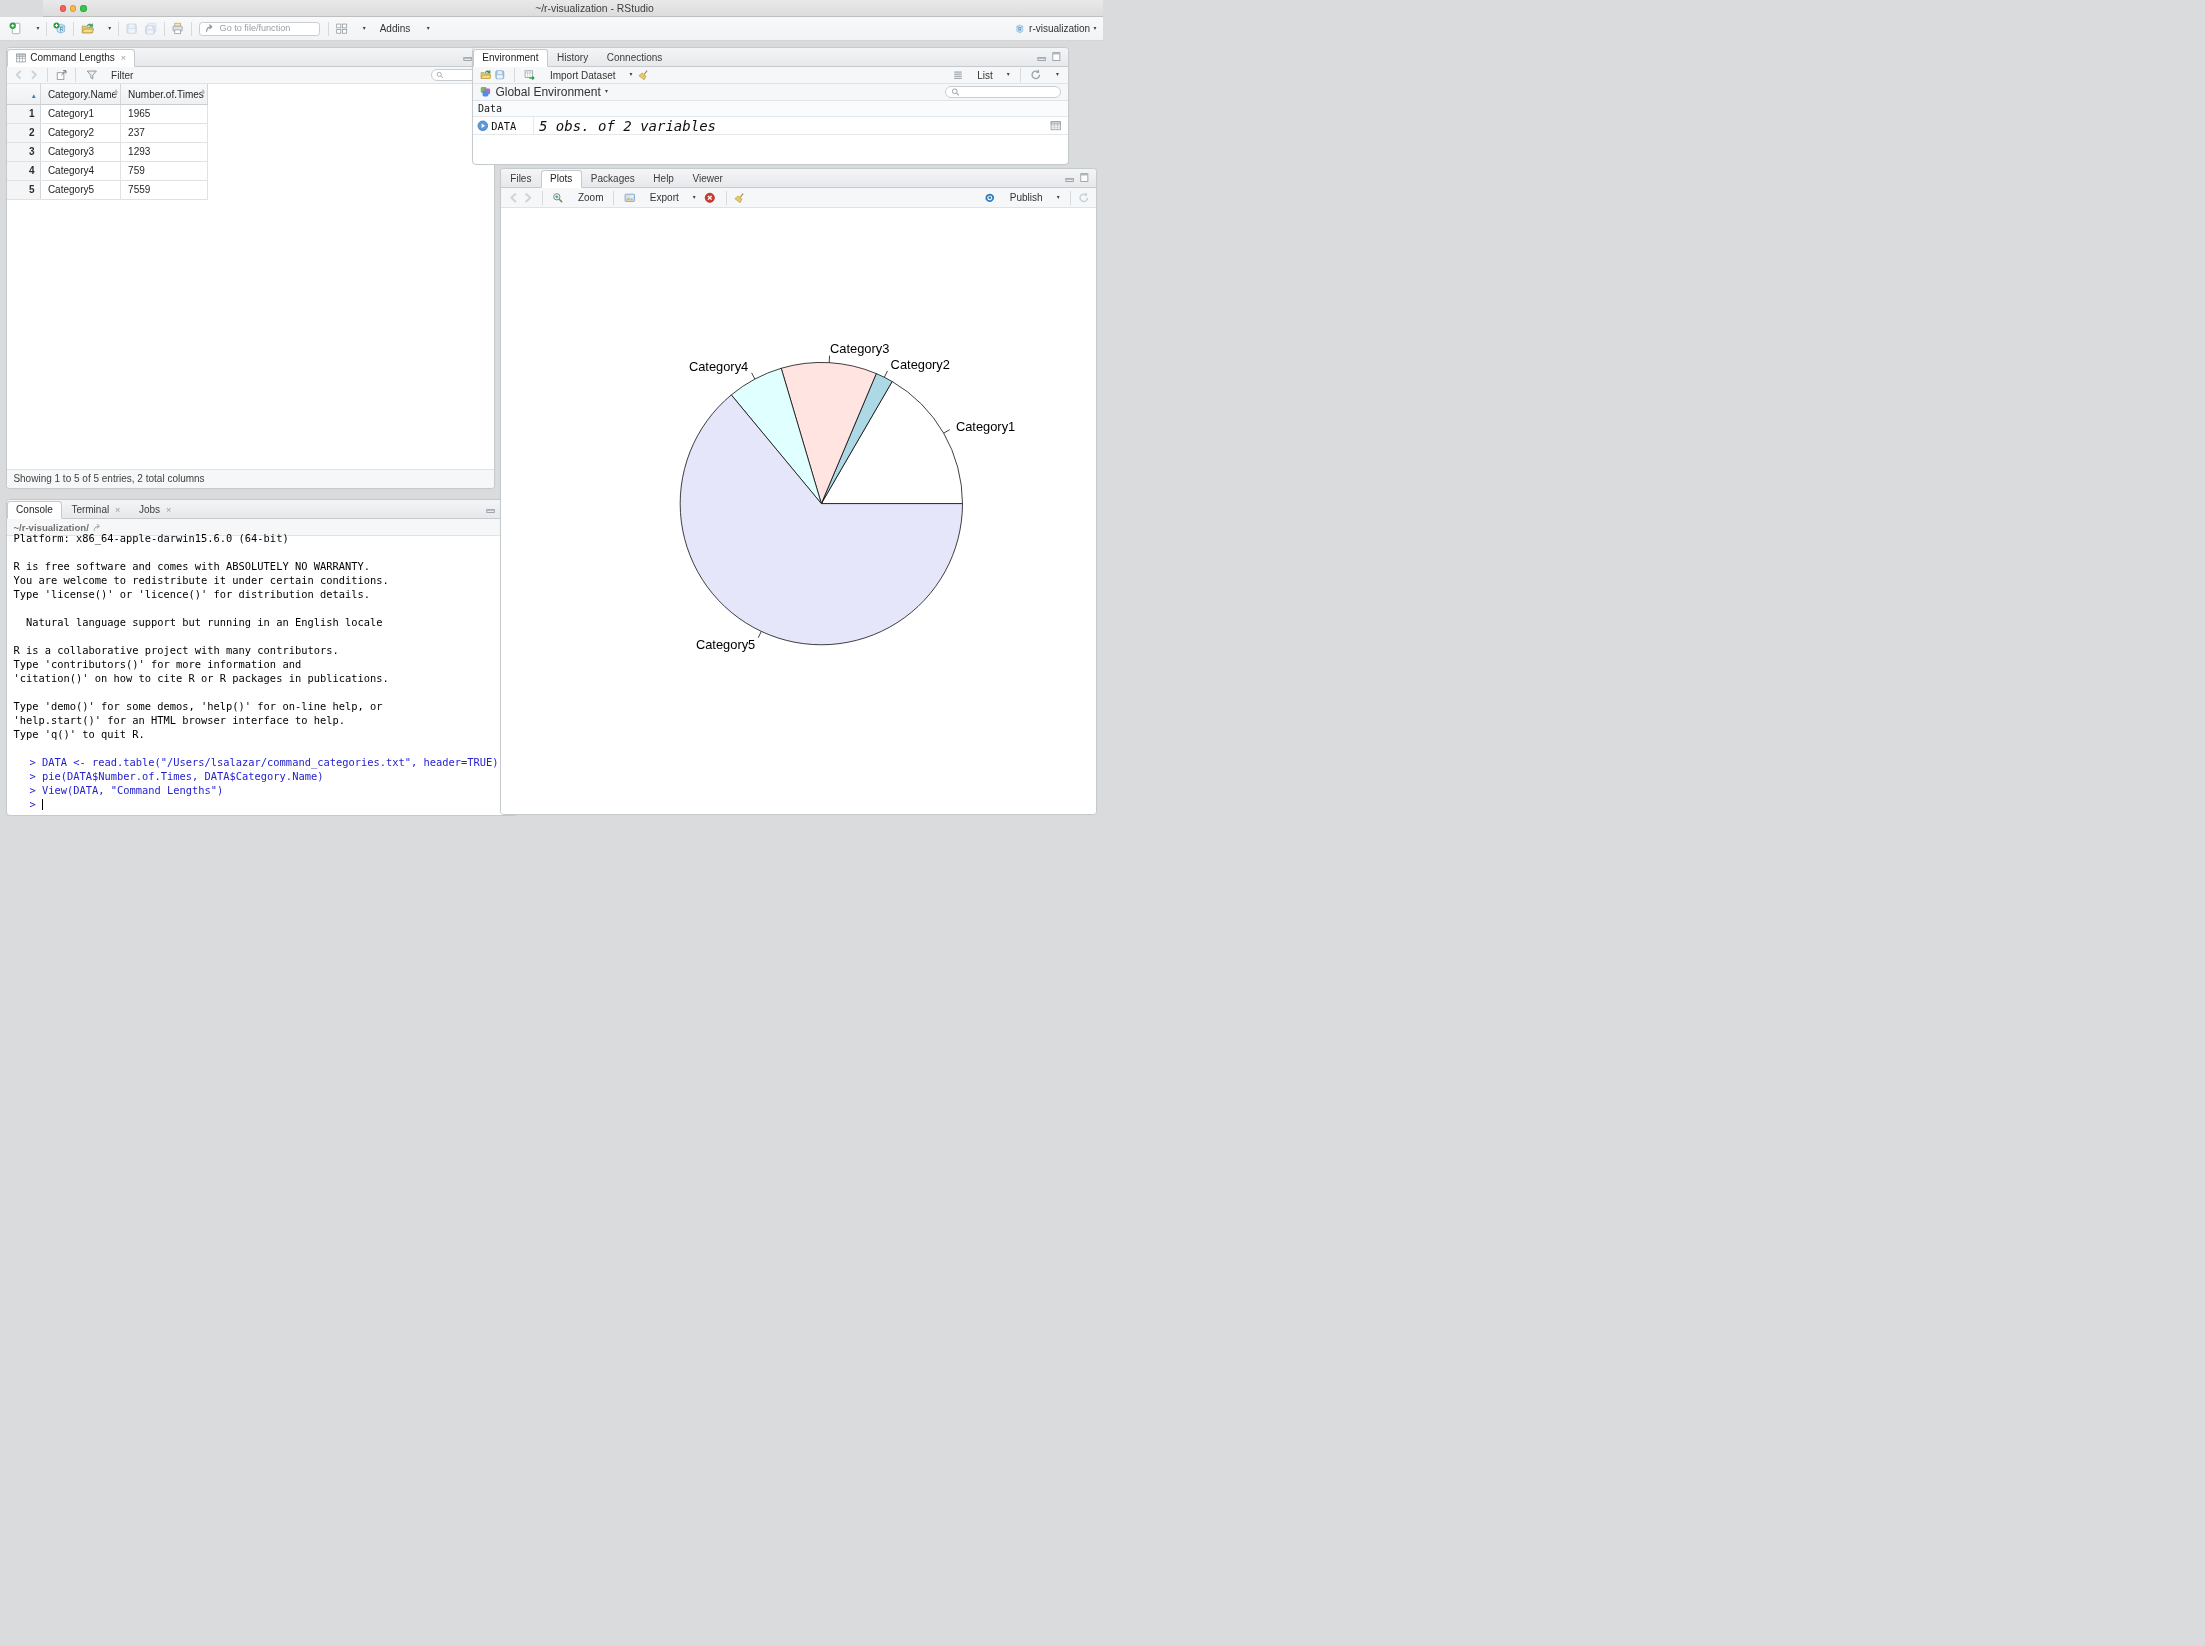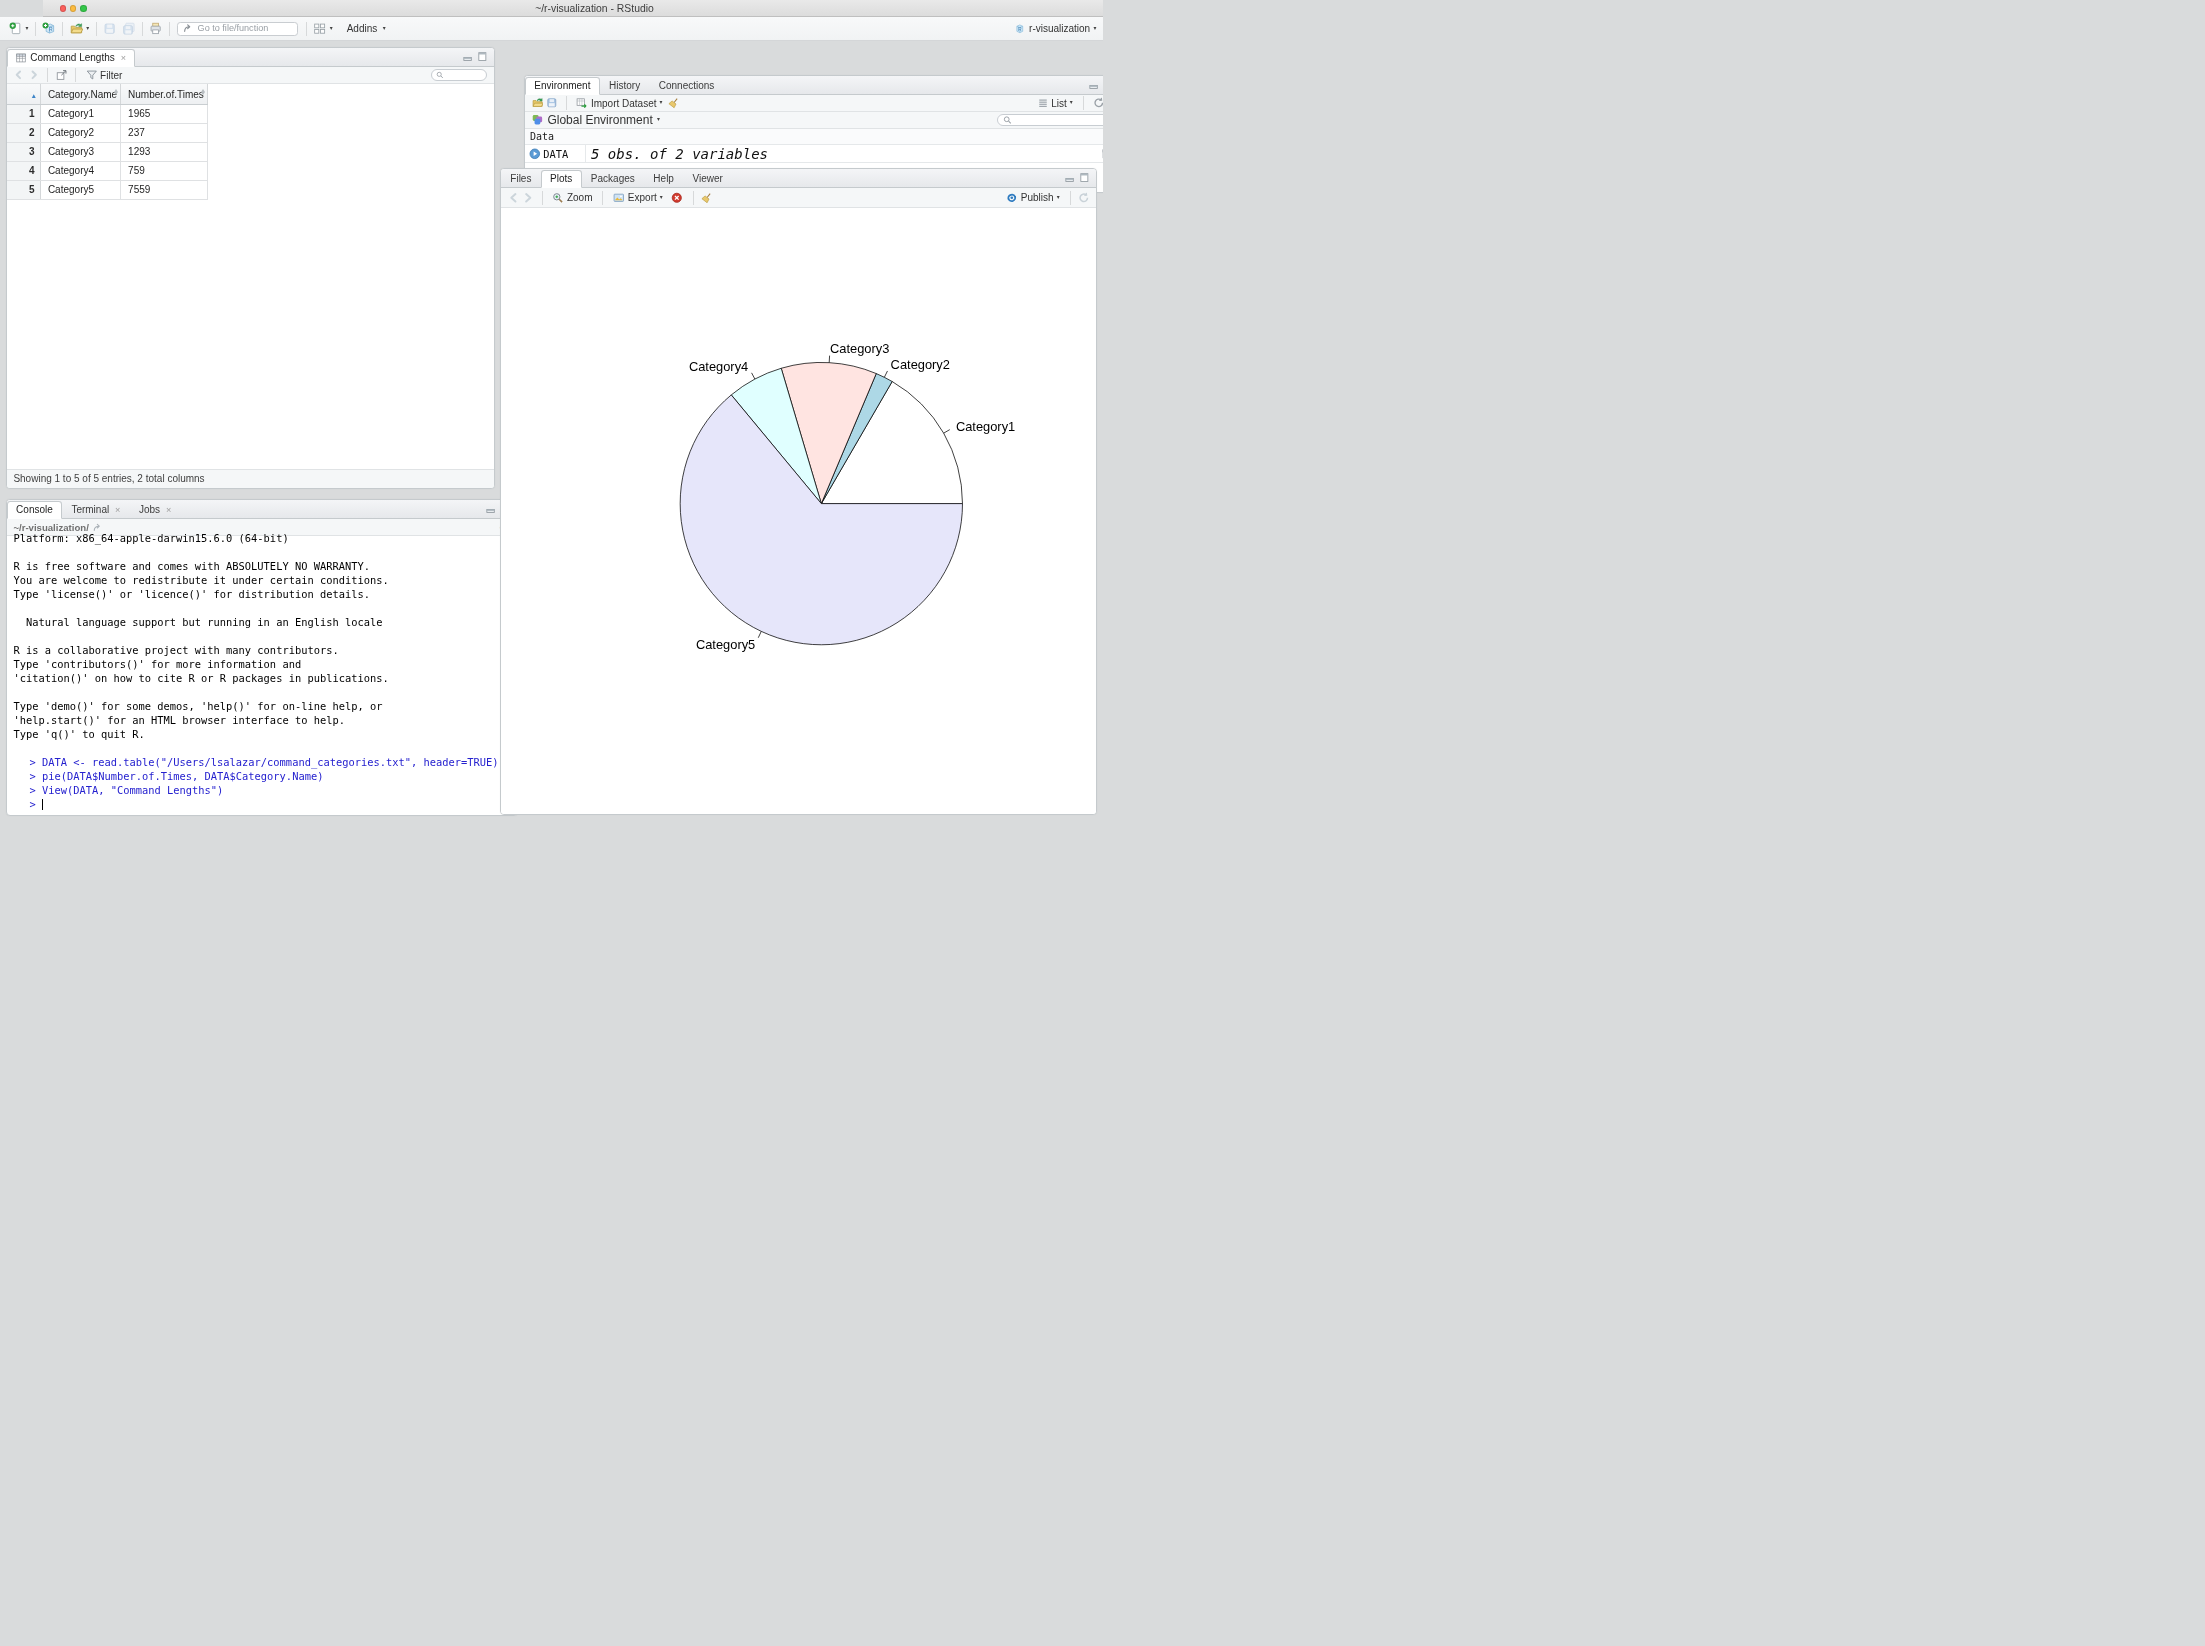--- a/index.html
+++ b/index.html
@@ -26,42 +26,42 @@
     position:absolute; left:0; right:0; top:0; height:17.4px;
     text-align:center; font-size:10.4px; line-height:17.4px; color:#3e3e3e;
   }
   
   .main-toolbar {
     position:absolute; left:0; top:17.4px; width:1103px; height:24px;
     background:linear-gradient(#f8f9fa,#f1f3f4);
     border-bottom:0.8px solid #d4d6d8;
     display:flex; align-items:center; padding:0 6.6px;
   }
-  .tb-btn { display:flex; align-items:center; gap:3px; padding:1.7px 2.5px; border-radius:2.5px; }
+  .tb-btn { display:flex; align-items:center; gap:14px; padding:1.7px 2.5px; border-radius:2.5px; }
   .tb-sep { width:0.8px; height:14px; background:#d7d9da; margin:0 4.2px; }
   .caret { font-size:5.8px; color:#444; line-height:1; }
   .goto-box {
     width:121px; height:13.3px; background:#fff; border:0.8px solid #c9cdd1; border-radius:3.3px;
     display:flex; align-items:flex-start; gap:4.2px; padding:0 5px; margin:0 3.3px;
   }
   .goto-box input { border:none; outline:none; width:90px; font-size:9.1px; color:#555;
     font-family:"Liberation Sans",sans-serif; background:transparent; }
   .goto-box input::placeholder { color:#9aa0a6; }
   .addins-label { font-size:10px; color:#333; padding:0 2.5px; }
   .project-btn { margin-left:auto; display:flex; align-items:center; gap:3.3px; font-size:10px; color:#333; }
   
   .workspace { position:absolute; left:0; top:42px; width:1103px; height:782px; }
   .pane {
     position:absolute; background:#ffffff;
     border:0.8px solid #c5cacd; border-radius:4px; overflow:hidden;
     box-shadow:0 0 1.7px rgba(0,0,0,.05);
   }
   #source-pane  { left:5.8px;   top:5px;   width:489px; height:442px; }
   #console-pane { left:5.8px;   top:457px; width:512px; height:317px; }
-  #env-pane     { left:524px; top:5px;   width:597px; height:118px;margin-top:28px; }
+  #env-pane     { left:472px; top:5px;   width:597px; height:118px; }
   #plots-pane   { left:500px; top:126px; width:597px; height:647px; }
   .tabstrip {
     height:19px; background:linear-gradient(#f4f5f7,#e6e8eb);
     border-bottom:0.8px solid #c5cacd;
     display:flex; align-items:flex-end; padding:0 0 0 0; position:relative;
   }
   .tab {
     height:18.3px; display:flex; align-items:center; gap:4.2px;
     padding:0 8.3px; font-size:10px; color:#3c3c3c; position:relative; top:0.8px;
     border:0.8px solid transparent; white-space:nowrap;

